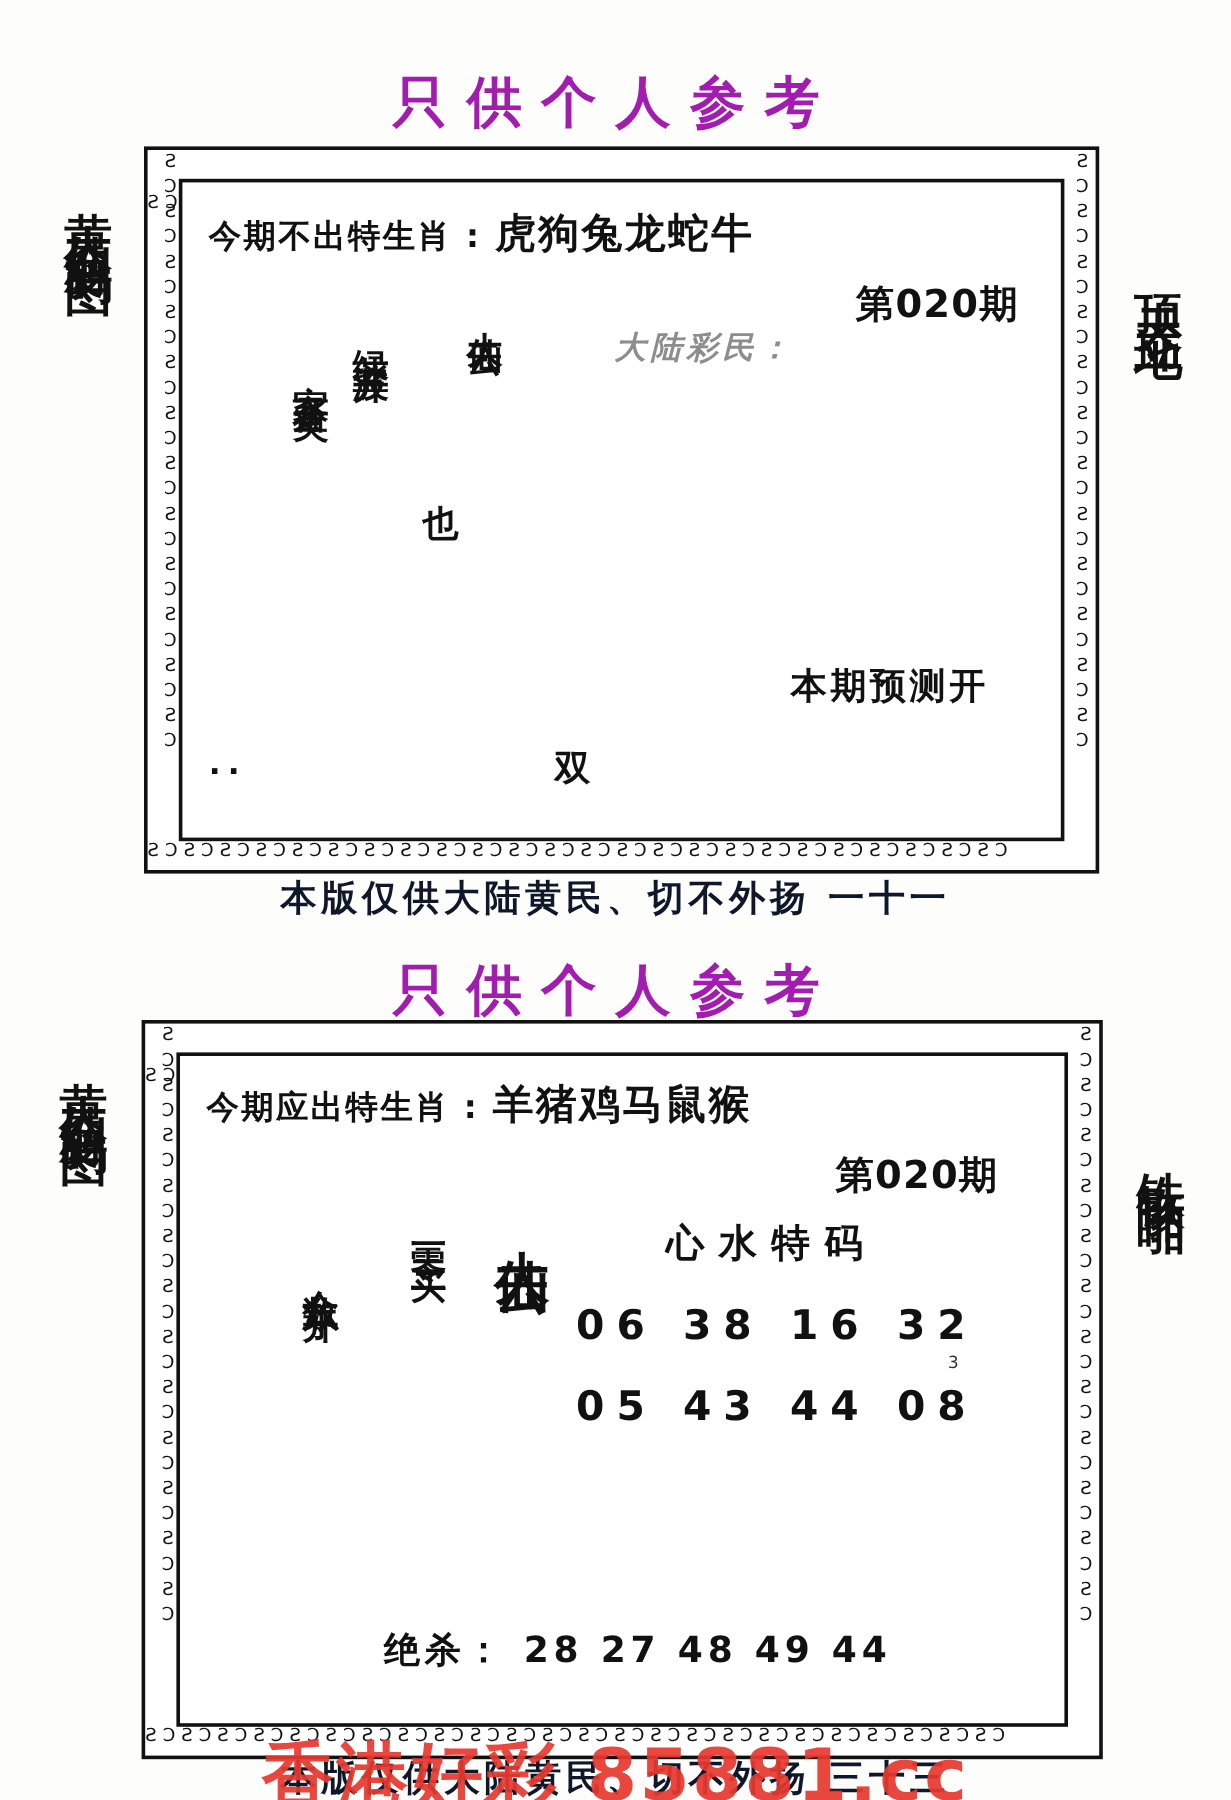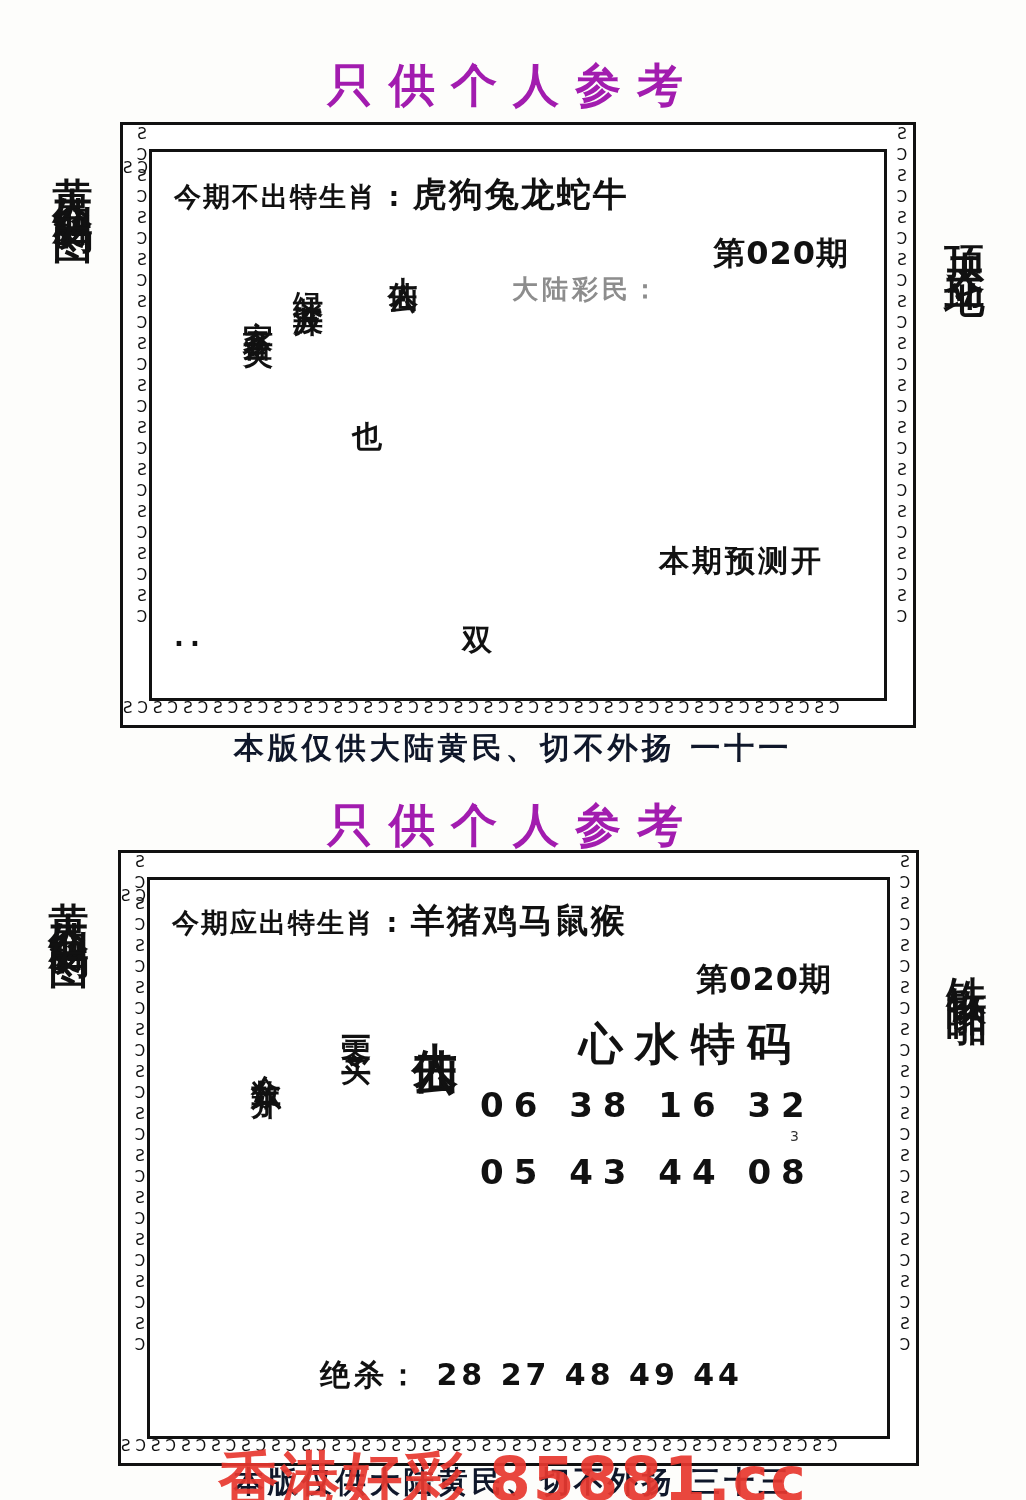--- a/index.html
+++ b/index.html
@@ -123,24 +123,23 @@
   }
 
   .big-cloud{
     position:absolute;
     font-size:46px;
     font-weight:700;
     letter-spacing:8px;
   }
   .sec-title{
     position:absolute;
-    font-size:44px;
+    font-size:32px;
     font-weight:700;
     letter-spacing:12px;
-    margin-left:24px;
   }
   .numbers{
     position:absolute;
     font-size:34px;
     font-weight:700;
     letter-spacing:10px;
     white-space:nowrap;
   }
   .kill{
     position:absolute;
@@ -188,30 +187,30 @@
     <div class="panel-inner" style="left:26px;top:24px;right:26px;bottom:24px;">
 
       <div class="row-zodiac hw" style="left:22px;top:20px;">
         <span>今期不出特生肖</span>
         <span>:</span>
         <span style="font-size:34px;">虎狗兔龙蛇牛</span>
       </div>
 
       <div class="issue hw" style="right:35px;top:80px;">第020期</div>
 
-      <div class="grey-note hw" style="left:360px;top:120px;">大陆彩民：</div>
+      <div class="grey-note hw" style="left:360px;top:120px;font-style:italic;">大陆彩民：</div>
 
       <div class="v-note vert hw" style="left:230px;top:100px;height:230px;">大仙云：</div>
 
       <div class="v-note vert hw" style="left:135px;top:115px;height:250px;">绿蓝波开</div>
       <div class="v-note vert hw" style="left:85px;top:145px;height:250px;">家畜开奖</div>
 
       <div class="v-note hw" style="left:200px;top:265px;">也</div>
 
-      <div class="pred hw" style="right:60px;top:389px;">本期预测开</div>
+      <div class="pred hw" style="right:60px;top:400px;">本期预测开</div>
 
       <div class="dots hw" style="left:22px;top:470px;">..</div>
       <div class="double hw" style="left:310px;top:468px;">双</div>
 
     </div>
   </div>
 
   <div class="footer-line hw" style="top:728px;">本版仅供大陆黄民、切不外扬 一十一</div>
 
   <div class="title-top hw" style="top:795px;">只供个人参考</div>

